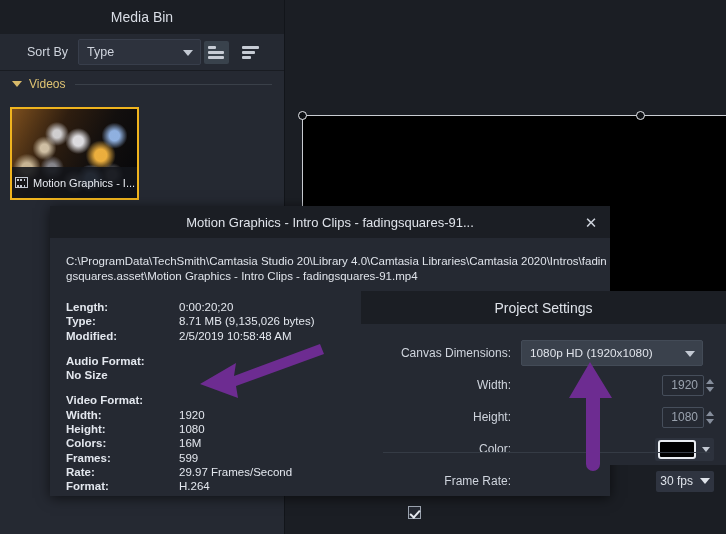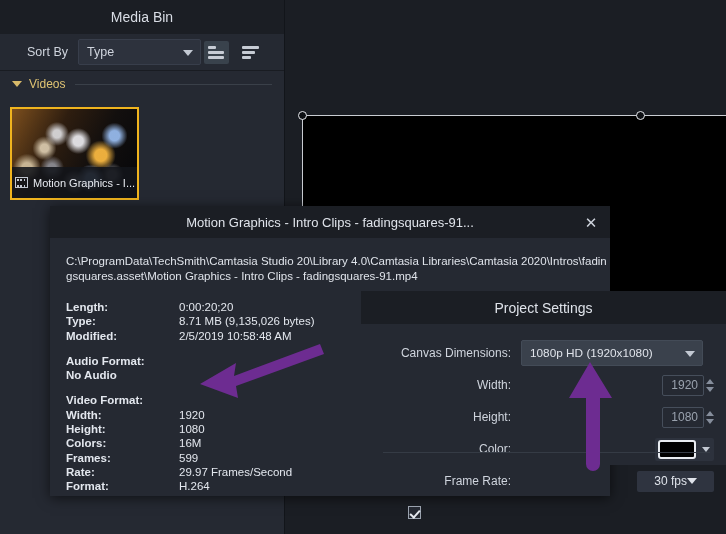--- a/index.html
+++ b/index.html
@@ -302,22 +302,23 @@
     border-left: 4px solid transparent;
     border-right: 4px solid transparent;
     border-top: 5px solid #c3c9d3;
   }
   #fps-ctrl {
     margin-left: auto;
     background: #2f3440;
     border-radius: 2px;
     height: 21px;
     display: flex; align-items: center;
-    padding: 0 17px;
+    padding: 0 4px;
     color: #dfe3ea; font-size: 12px;
+    gap: 7px;
   }
   #fps-ctrl .caret2 {
     width: 0; height: 0;
     border-left: 5px solid transparent;
     border-right: 5px solid transparent;
     border-top: 6px solid #dfe3ea;
   }
   #loudness-row {
     display: flex; align-items: center;
     padding-left: 47px;
@@ -422,21 +423,21 @@
           <td class="v">2/5/2019 10:58:48 AM</td>
         </tr>
         <tr class="gap">
               <td colspan="2"></td>
             </tr>
         <tr class="prop-head">
           <td class="k">Audio Format:</td>
           <td></td>
         </tr>
         <tr>
-          <td class="k">No Audio</td>
+          <td class="k">No Size</td>
           <td></td>
         </tr>
         <tr class="gap">
               <td colspan="2"></td>
             </tr>
         <tr class="prop-head">
           <td class="k">Video Format:</td>
           <td></td>
         </tr>
         <tr>

